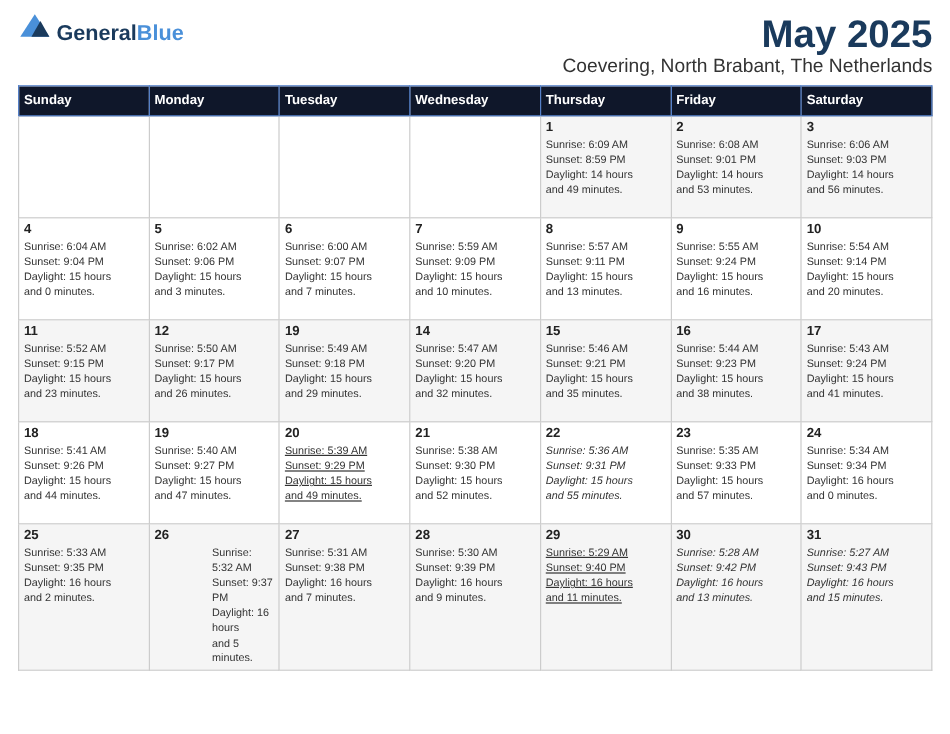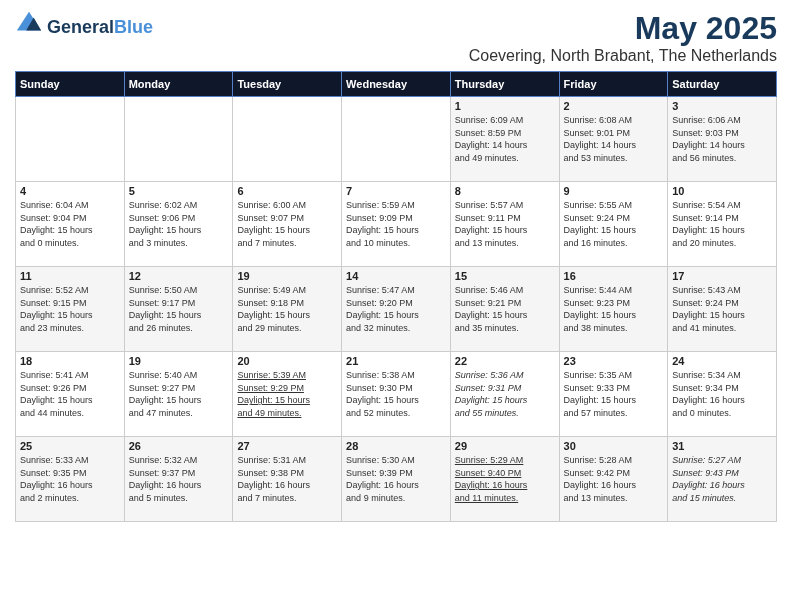--- a/index.html
+++ b/index.html
@@ -303,21 +303,21 @@
       <tr>
         <td>
           <span class="day-number">25</span>
           <div class="day-info" style="white-space: pre-line;">Sunrise: 5:33 AM
 Sunset: 9:35 PM
 Daylight: 16 hours
 and 2 minutes.</div>
         </td>
         <td>
           <span class="day-number">26</span>
-          <div class="day-info" style="white-space: pre-line;">Sunrise: 5:32 AM
+          <div class="day-info" style="white-space: pre-line; margin-left: 48px;">Sunrise: 5:32 AM
 Sunset: 9:37 PM
 Daylight: 16 hours
 and 5 minutes.</div>
         </td>
         <td>
           <span class="day-number">27</span>
           <div class="day-info" style="white-space: pre-line;">Sunrise: 5:31 AM
 Sunset: 9:38 PM
 Daylight: 16 hours
 and 7 minutes.</div>
@@ -331,21 +331,21 @@
         </td>
         <td>
           <span class="day-number">29</span>
           <div class="day-info" style="white-space: pre-line; text-decoration: underline;">Sunrise: 5:29 AM
 Sunset: 9:40 PM
 Daylight: 16 hours
 and 11 minutes.</div>
         </td>
         <td>
           <span class="day-number">30</span>
-          <div class="day-info" style="white-space: pre-line;">Sunrise: 5:28 AM
+          <div class="day-info" style="white-space: pre-line; font-style: italic;">Sunrise: 5:28 AM
 Sunset: 9:42 PM
 Daylight: 16 hours
 and 13 minutes.</div>
         </td>
         <td>
           <span class="day-number">31</span>
           <div class="day-info" style="white-space: pre-line; font-style: italic;">Sunrise: 5:27 AM
 Sunset: 9:43 PM
 Daylight: 16 hours
 and 15 minutes.</div>

